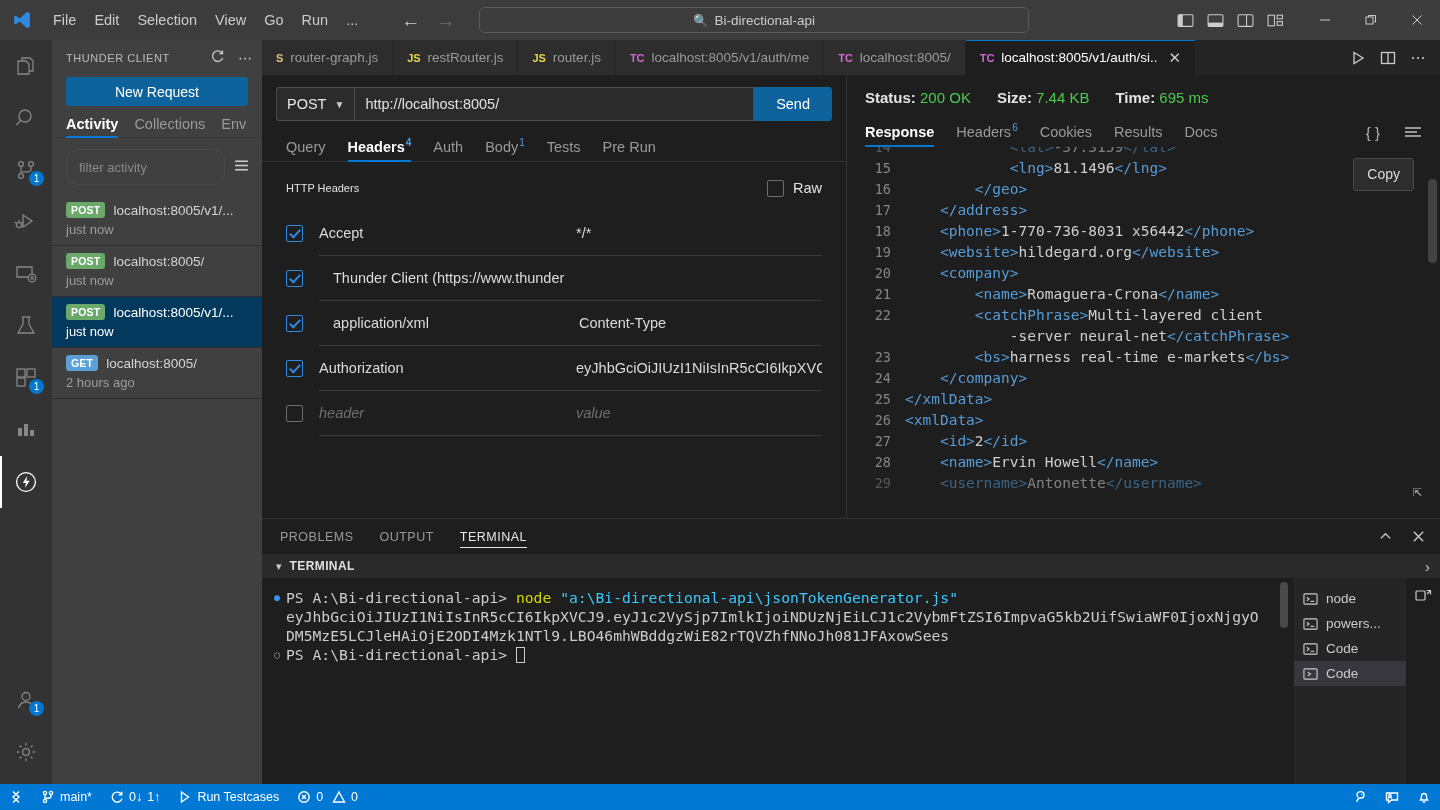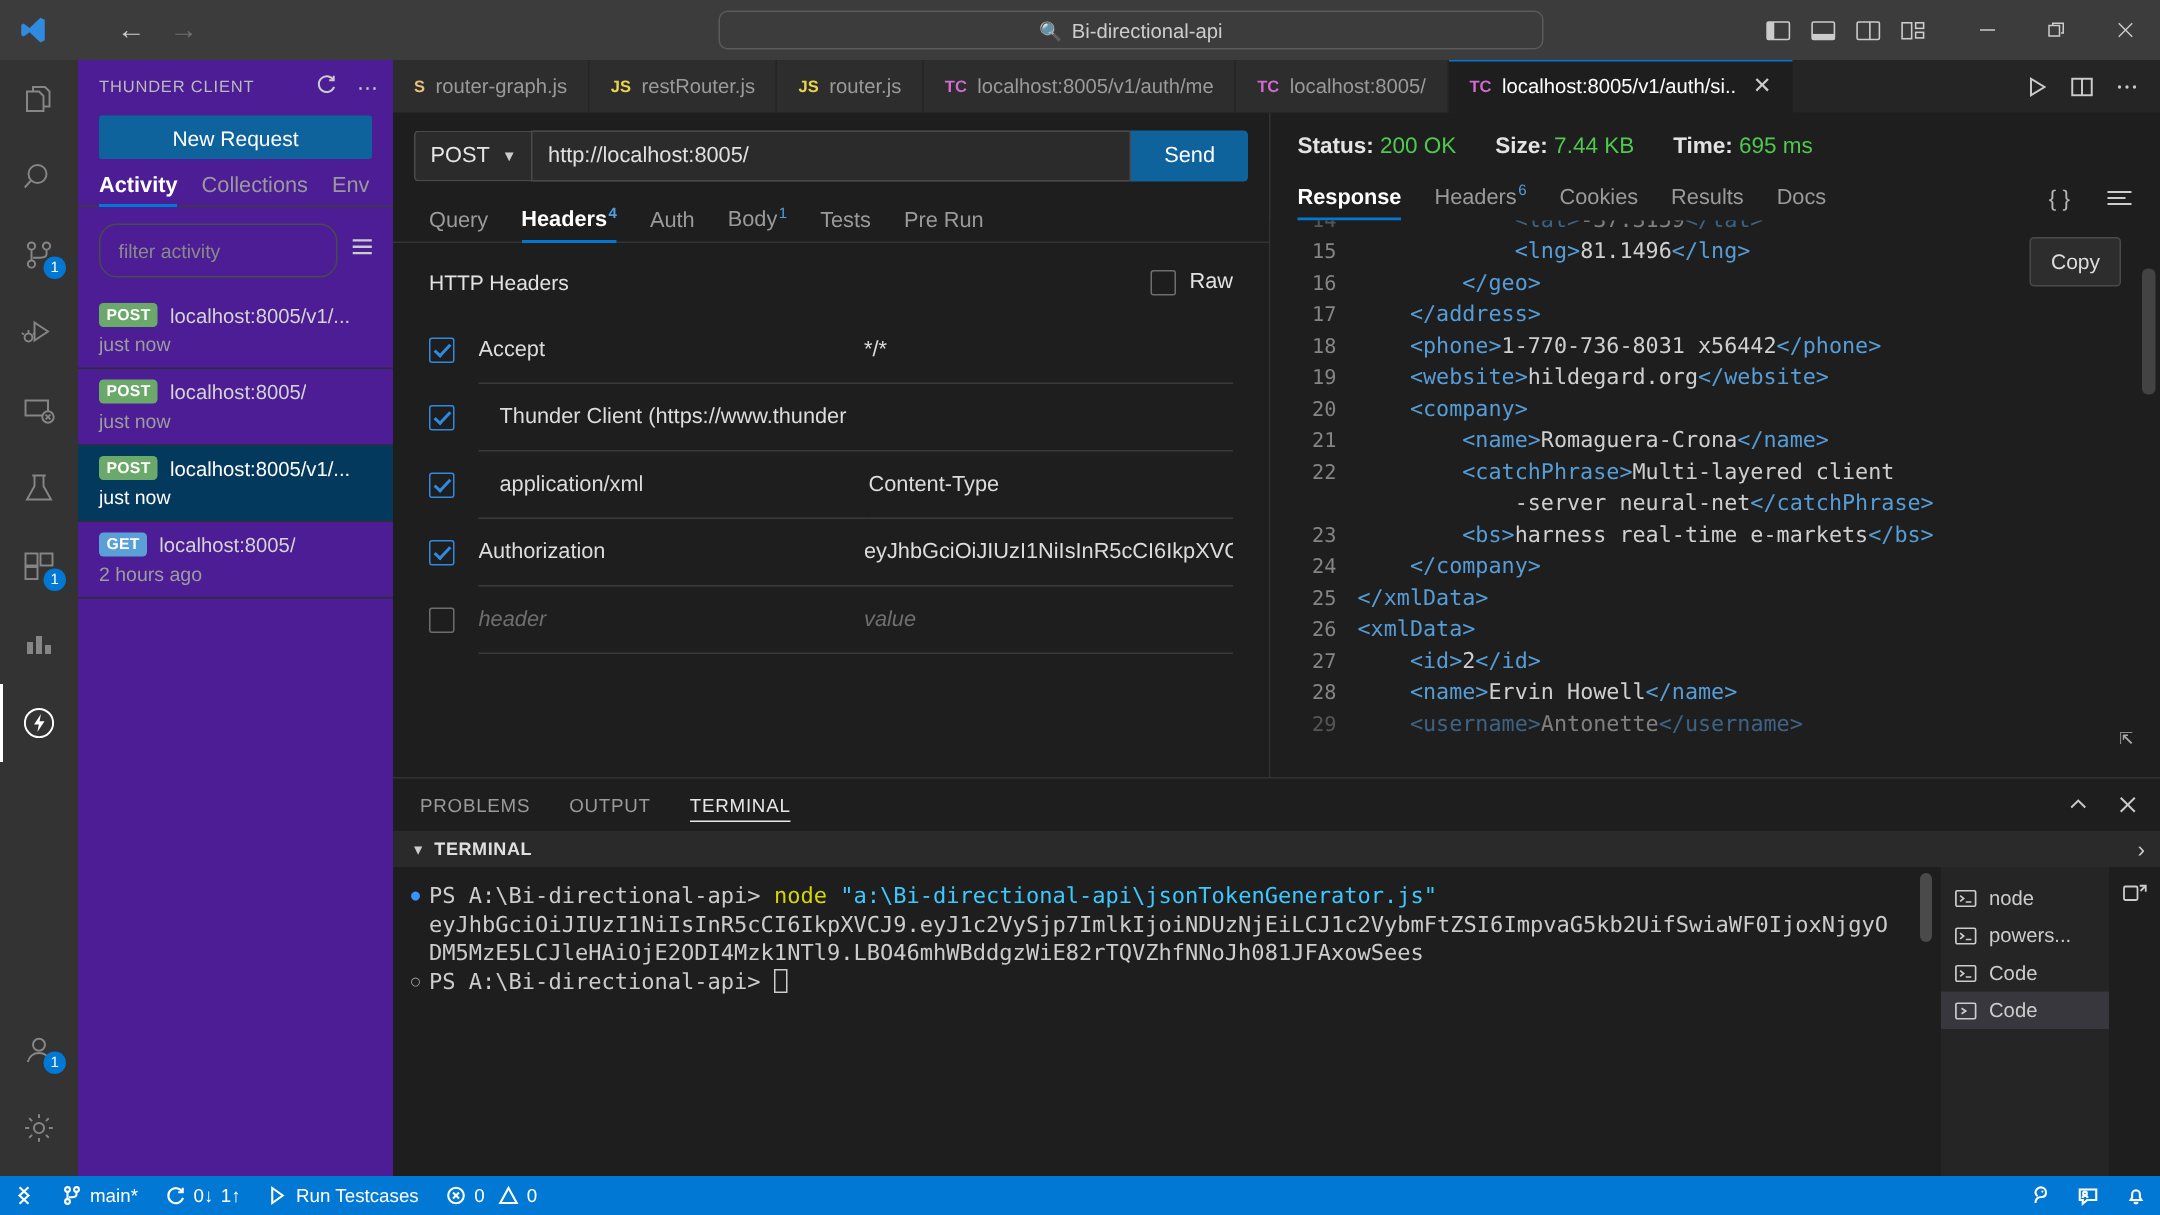--- a/index.html
+++ b/index.html
@@ -61,21 +61,21 @@
   }
   .act-badge {
     position: absolute; right: 8px; bottom: 10px; background: #0078d4; color: #fff;
     font-size: 10px; min-width: 15px; height: 15px; border-radius: 8px;
     display: flex; align-items: center; justify-content: center; padding: 0 3px;
     font-family: "Liberation Sans", sans-serif;
   }
   .act-spacer { flex: 1; }
 
   
-  .sidebar { width: 210px; background: #4c1d95; flex: 0 0 210px; display: flex; flex-direction: column; }
+  .sidebar { width: 210px; background: #404040; flex: 0 0 210px; display: flex; flex-direction: column; }
   .side-head {
     height: 35px; display: flex; align-items: center; padding: 0 6px 0 14px; gap: 6px;
   }
   .side-title { font-size: 11px; letter-spacing: .55px; color: #bbbbbb; flex: 1; }
   .side-ico { color: #cccccc; font-size: 14px; width: 22px; text-align: center; }
   .side-ico svg { width: 15px; height: 15px; stroke: #cccccc; fill: none; stroke-width: 1.4; }
   .newreq {
     margin: 2px 14px 0 14px; height: 29px; background: #0e639c; color: #ffffff;
     display: flex; align-items: center; justify-content: center; font-size: 14px; border-radius: 2px;
   }
@@ -151,21 +151,21 @@
   .rq-tabs { display: flex; align-items: flex-end; gap: 22px; padding: 6px 0 0 24px; }
   .rq-tab { font-size: 14.5px; color: #9a9a9a; padding-bottom: 7px; position: relative; }
   .rq-tab.active { color: #ffffff; font-weight: bold; }
   .rq-tab.active::after {
     content:''; position:absolute; left:0; right:0; bottom:0; height:2px; background:#0078d4;
   }
   .sup { font-size: 10px; color: #4e9fe0; vertical-align: super; margin-left: 1px; }
   .rq-tabs-line { height: 1px; background: #333333; margin-top: -1px; }
   .hdr-panel { padding: 18px 24px 0 24px; flex: 1; }
   .hdr-top { display: flex; align-items: center; margin-bottom: 14px; }
-  .hdr-title { font-size: 14px; color: #e3e3e3; }
+  .hdr-title { font-size: 11px; color: #e3e3e3; }
   .raw-wrap { margin-left: auto; display: flex; align-items: center; gap: 9px; font-size: 14.5px; color: #e3e3e3; }
   .cb {
     width: 17px; height: 17px; border: 1px solid #6e6e6e; border-radius: 2px; background: transparent;
     display: inline-block; position: relative; flex: 0 0 17px;
   }
   .cb.checked { border-color: #2f8ae0; }
   .cb.checked::after {
     content: ''; position: absolute; left: 5px; top: 1px; width: 4px; height: 9px;
     border: solid #2f8ae0; border-width: 0 2px 2px 0; transform: rotate(43deg);
   }
@@ -269,20 +269,29 @@
 </head>
 <body>
 
 <div class="app">
 
   <div class="titlebar">
     <div class="vs-logo">
       <svg viewBox="0 0 24 24">
           <path d="M17.9 2.1 9.3 10.3 4.6 6.8 2.6 7.8v8.4l2 1 4.7-3.5 8.6 8.2 3.5-1.7V3.8z" fill="#2f8ae0"></path>
         </svg>
+    </div>
+    <div class="menu">
+      <div class="menu-item">File</div>
+      <div class="menu-item">Edit</div>
+      <div class="menu-item">Selection</div>
+      <div class="menu-item">View</div>
+      <div class="menu-item">Go</div>
+      <div class="menu-item">Run</div>
+      <div class="menu-item">...</div>
     </div>
     <div class="nav-arrows">
       <span class="arrow-back">←</span>
       <span class="arrow-fwd">→</span>
     </div>
     <div class="cmd-center">
       <span class="mag">🔍</span>
       <span>Bi-directional-api</span>
     </div>
     <div class="win-right">

